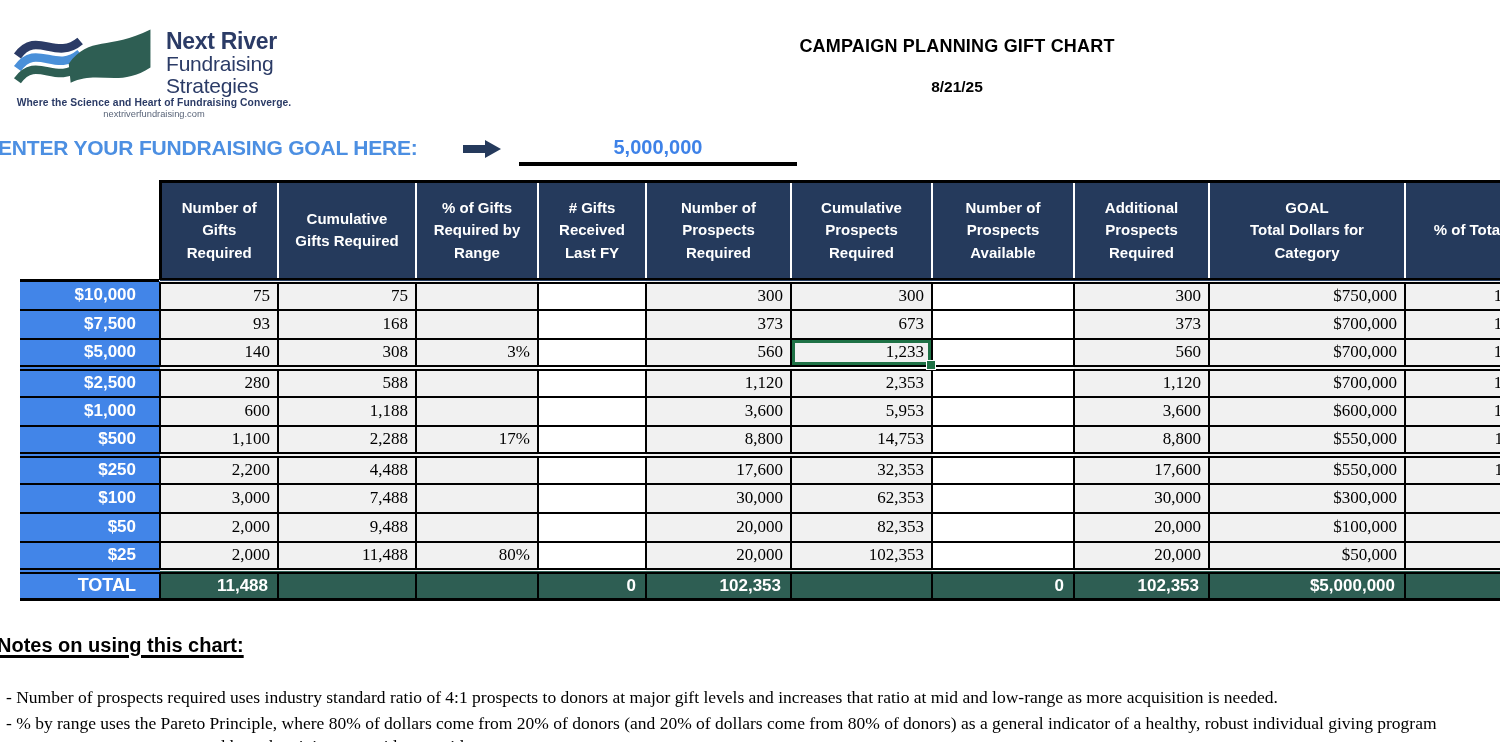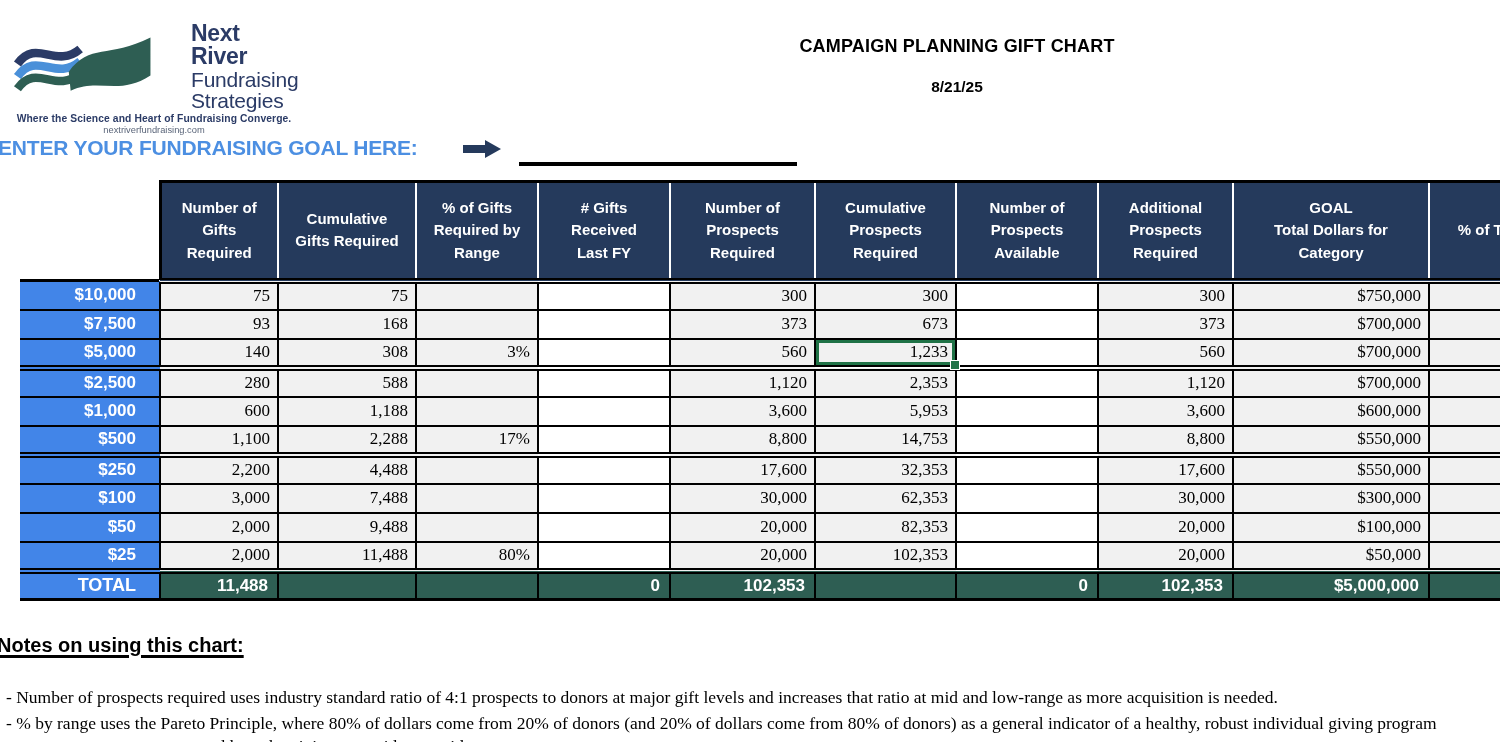--- a/index.html
+++ b/index.html
@@ -1,21 +1,21 @@
 <!DOCTYPE html>
 <html><head>
 <meta charset="utf-8">
 <style>
   html,body { margin:0; padding:0; background:#fff; }
   .page { position:relative; width:1500px; height:742px; background:#ffffff;
           overflow:hidden; font-family:"Liberation Sans", sans-serif; }
 
   
   .logo-wrap { position:absolute; left:8px; top:20px; width:292px; }
-  .logo-row { display:flex; align-items:center;gap:25px; }
+  .logo-row { display:flex; align-items:flex-end; }
   .logo-mark { width:150px; height:76px; flex:0 0 auto; }
   .logo-text { margin-left:8px; color:#2b3b66; line-height:1.02; padding-top:2px; }
   .logo-l1 { font-size:23px; font-weight:bold; letter-spacing:-0.3px; }
   .logo-l2, .logo-l3 { font-size:21px; letter-spacing:-0.2px; }
   .tagline { margin-top:1px; text-align:center; font-size:10.3px; font-weight:bold;
              color:#2b3b66; letter-spacing:0.1px; }
   .website { text-align:center; font-size:9.3px; color:#5a6579; margin-top:1px; }
 
   
   .sheet-title { position:absolute; left:600px; top:36px; width:714px; text-align:center;
@@ -37,21 +37,21 @@
   table { border-collapse:collapse; table-layout:fixed; width:1506px; }
   th, td { box-sizing:border-box; }
 
   thead th.colh { background:#253a5c; color:#fff; font-size:15px; font-weight:bold;
                   text-align:center; vertical-align:middle; white-space:pre-line;
                   line-height:1.5; height:99px; border:2px solid #fff;
                   border-top:3px solid #000; padding:0 3px; }
   thead th.colh.first { border-left:3px solid #000; }
   thead th.spacer { background:transparent; border:none; width:140px; }
 
-  .c0{width:118px}.c1{width:138px}.c2{width:122px}.c3{width:132px}.c4{width:145px}
+  .c0{width:118px}.c1{width:138px}.c2{width:122px}.c3{width:108px}.c4{width:145px}
   .c5{width:141px}.c6{width:142px}.c7{width:135px}.c8{width:196px}.c9{width:128px}
 
   tbody tr { height:29px; }
   tbody td { background:#f1f1f1; border:2px solid #000;
              font-family:"Liberation Serif", serif; font-size:17px; color:#000;
              text-align:right; padding:0 7px 0 0; }
   tbody td.input-col { background:#ffffff; }
   tbody th.rowlabel { background:#4285e8; color:#fff; font-size:17px; font-weight:bold;
                       text-align:right; padding-right:23px; border:2px solid #000;
                       border-left:none; }
@@ -103,20 +103,21 @@
     <div class="website">nextriverfundraising.com</div>
   </div>
 
   <div class="sheet-title">CAMPAIGN PLANNING GIFT CHART</div>
   <div class="sheet-date">8/21/25</div>
 
   <div class="goal-label">ENTER YOUR FUNDRAISING GOAL HERE:</div>
   <svg class="goal-arrow" viewBox="0 0 38 20" aria-hidden="true">
     <polygon points="0,6 22,6 22,1 38,10 22,19 22,14 0,14" fill="#253a5c"></polygon>
   </svg>
+  <div class="goal-value">5,000,000</div>
   <div class="goal-underline"></div>
 
   <div class="table-wrap">
     <table id="gift-table">
         <thead>
           <tr>
             <th class="spacer"></th>
             <th class="colh c0 first">Number of
 Gifts
 Required</th>

